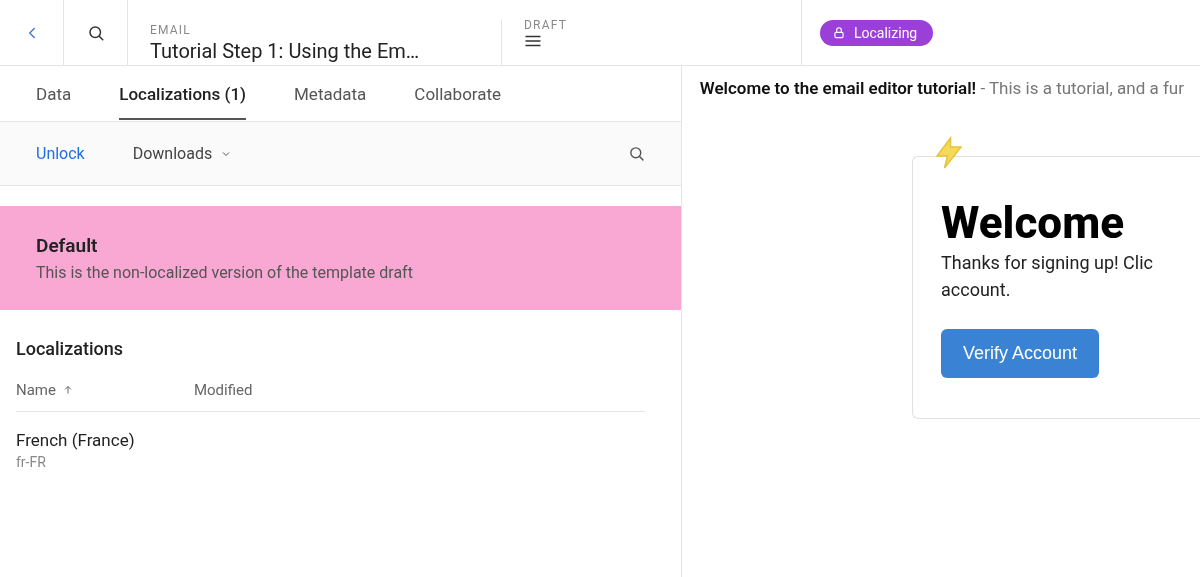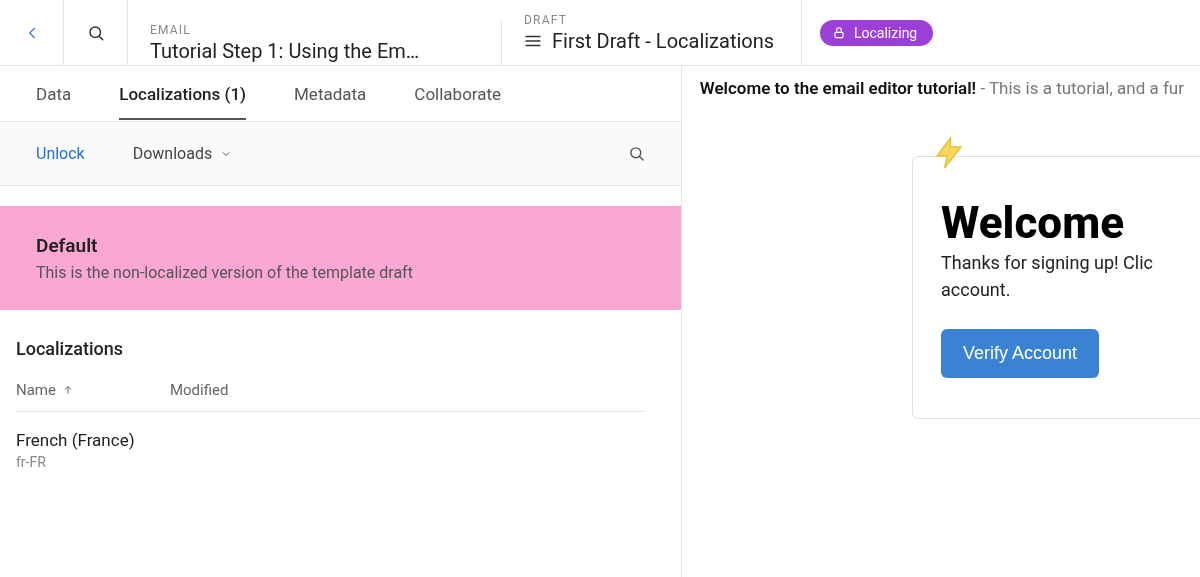--- a/index.html
+++ b/index.html
@@ -30,21 +30,21 @@
   .downloads { display:flex; align-items:center; gap:8px; color:#444; cursor:pointer; }
   .spacer { flex:1; }
   .mini-search { color:#666; cursor:pointer; }
 
   .default-block { background:#f9a8d4; padding:28px 36px; }
   .default-title { font-size:19px; font-weight:600; color:#222; margin-bottom:6px; }
   .default-sub { font-size:16px; color:#555; }
 
   .loc-section { padding:28px 36px 0 16px; }
   .loc-heading { font-size:18px; font-weight:500; color:#222; margin-bottom:22px; }
-  .loc-cols { display:flex; gap:96px; font-size:15px; color:#666; padding-bottom:12px; border-bottom:1px solid #e5e5e5; }
+  .loc-cols { display:flex; gap:120px; font-size:15px; color:#666; padding-bottom:12px; border-bottom:1px solid #e5e5e5; }
   .sort-col { display:flex; align-items:center; gap:6px; }
   .loc-row { padding:18px 0; }
   .loc-name { font-size:17px; color:#222; margin-bottom:4px; }
   .loc-code { font-size:14px; color:#888; }
 
   .preview-from { font-size:14px; color:#555; padding:0 16px 2px 18px; }
   .preview-subj { font-size:17px; padding:0 16px 10px 18px; white-space:nowrap; overflow:hidden; }
   .preview-subj .bold { font-weight:600; color:#111; }
   .preview-subj .gray { color:#777; }
   .email-canvas { position:absolute; right:0; top:90px; background:#fff; border:1px solid #e0e0e0; border-right:none; border-radius:6px 0 0 6px; padding:40px 0 40px 28px; width:288px; }
@@ -77,21 +77,20 @@
       </div>
   </div>
   <div class="tb-cell draft-cell">
     <div class="eyebrow">DRAFT</div>
     <div class="title-line">
       <svg width="18" height="14" viewBox="0 0 24 18" stroke="#333" stroke-width="2">
           <line x1="2" y1="3" x2="22" y2="3"></line>
           <line x1="2" y1="9" x2="22" y2="9"></line>
           <line x1="2" y1="15" x2="22" y2="15"></line>
         </svg>
-      <span>First Draft - Localizations</span>
     </div>
   </div>
   <div class="tb-cell status-cell">
     <span class="badge">
       <svg viewBox="0 0 24 24" fill="none" stroke="#fff" stroke-width="2">
           <rect x="5" y="11" width="14" height="9" rx="2"></rect>
           <path d="M8 11V7a4 4 0 0 1 8 0v4"></path>
         </svg>
       <span>Localizing</span>
     </span>

